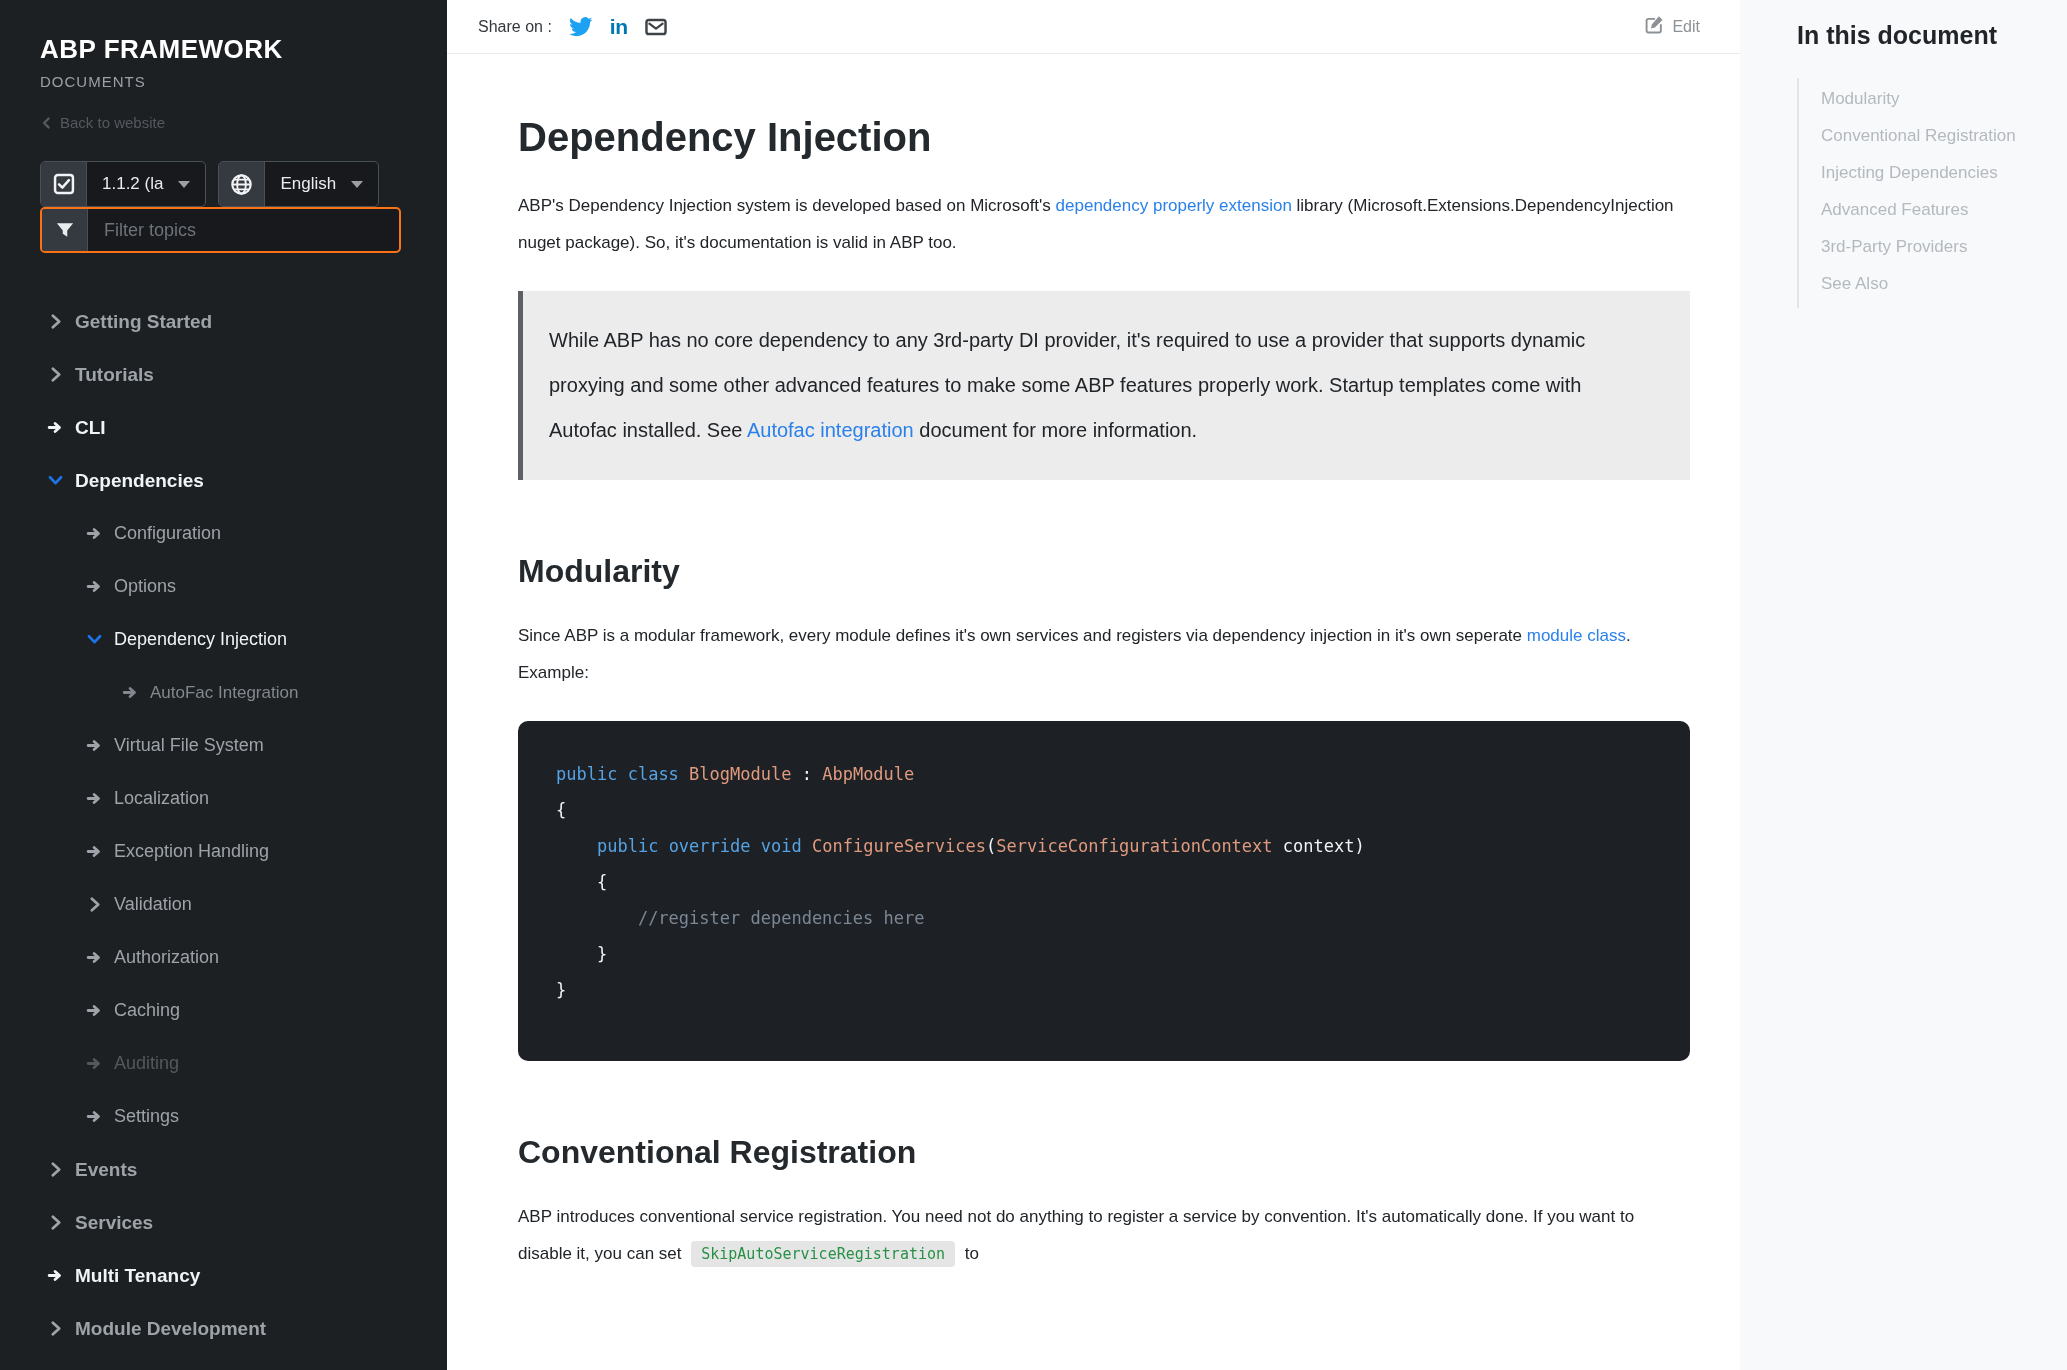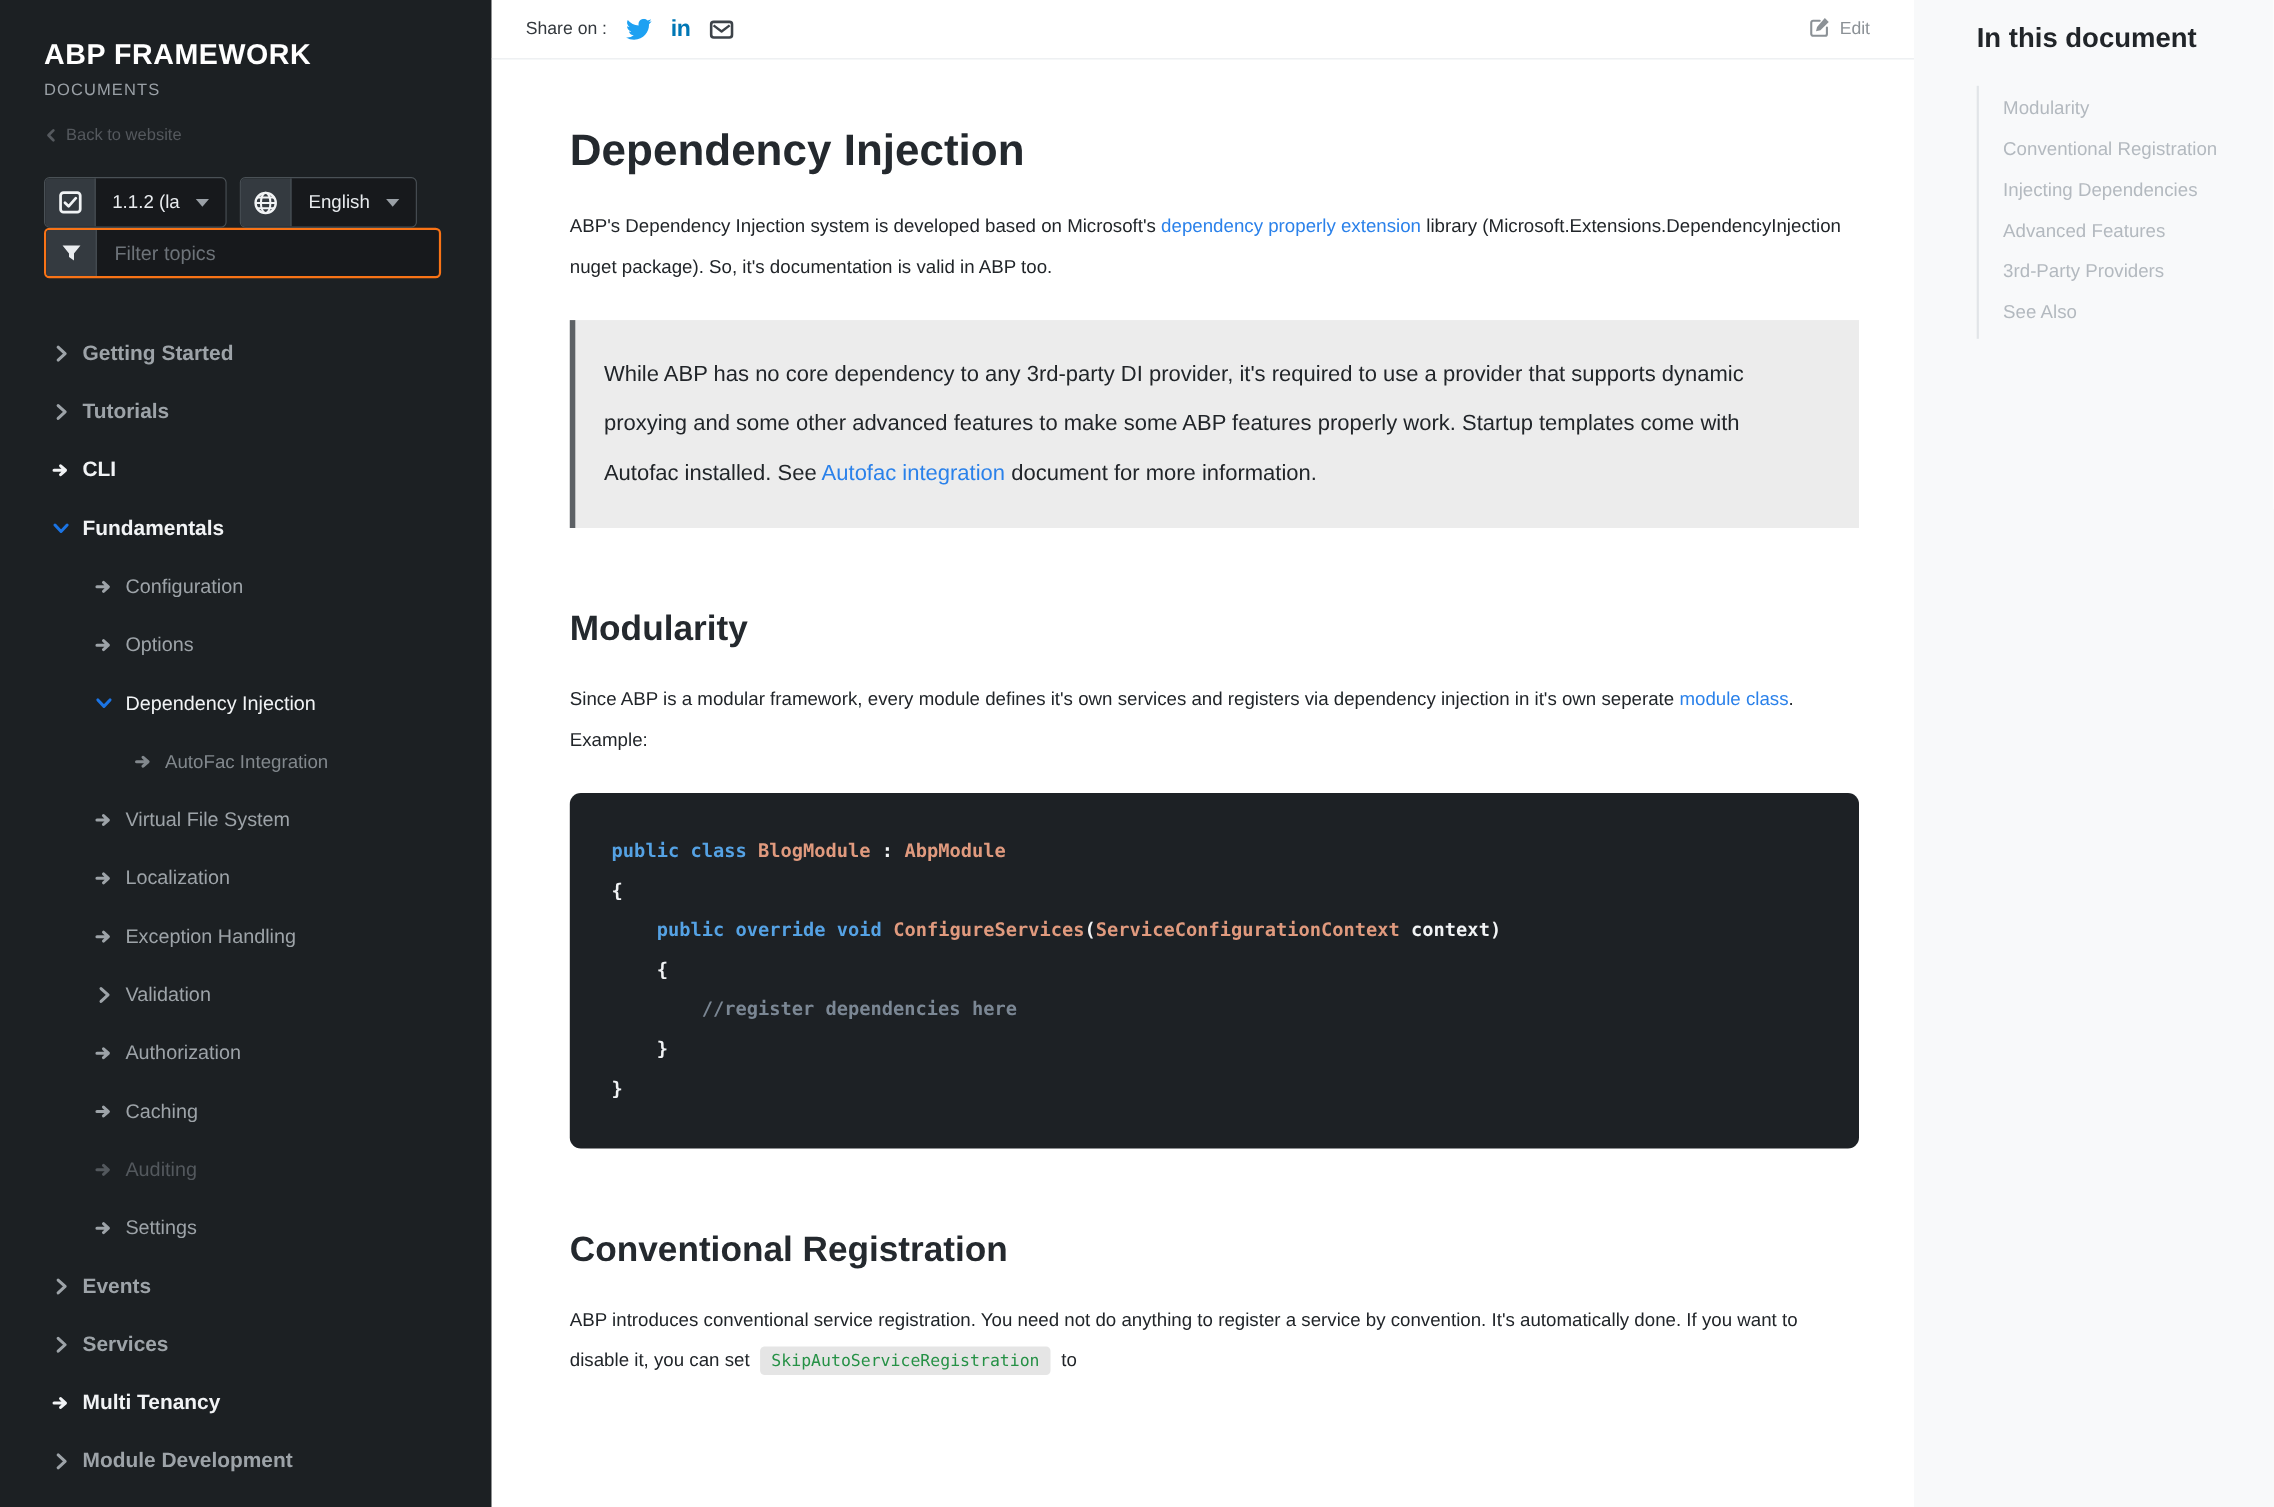--- a/index.html
+++ b/index.html
@@ -80,23 +80,23 @@
 
   .callout {
     margin-top:30px; background:#ececec; border-left:5px solid #5d6165;
     padding:27px 40px 27px 26px; font-size:20px; line-height:45px; color:#212529;
   }
 
   h2.sec { margin:73px 0 0; font-size:32px; font-weight:600; color:#24292e; }
 
   pre.code {
     margin:30px 0 0; background:#1d2125; border-radius:10px;
-    padding:35px 20px 36px 38px;
+    padding:35px 20px 53px 38px;
     font-family:"DejaVu Sans Mono", monospace; font-size:17px; line-height:36px;
-    white-space:pre; overflow:hidden;font-weight:bold;
+    white-space:pre; overflow:hidden;
   }
   .tok-kw { color:#55a2e4; }
   .tok-ty { color:#e09a7e; }
   .tok-pl { color:#f1f3f5; }
   .tok-cm { color:#7b8794; }
 
   code.chip {
     font-family:"DejaVu Sans Mono", monospace; font-size:15px;
     color:#269146; background:#e5e5e5; border-radius:4px; padding:4px 10px; margin:0 5px;
     white-space:nowrap;
@@ -185,21 +185,21 @@
           </svg>
         </span>
         <span>CLI</span>
       </li>
       <li class="l1 tone-white">
         <span class="nav-ic">
           <svg width="17" height="17" viewBox="0 0 16 16">
             <path d="M2.8 5 L8 10.5 L13.2 5" fill="none" stroke="#1b74e4" stroke-width="2.6" stroke-linecap="round" stroke-linejoin="round"></path>
           </svg>
         </span>
-        <span>Fundamentals</span>
+        <span>Dependencies</span>
       </li>
       <li class="l2 tone-gray">
         <span class="nav-ic">
           <svg width="17" height="17" viewBox="0 0 16 16">
             <path d="M2 8 H11.2 M7.6 4.2 L11.8 8 L7.6 11.8" fill="none" stroke="currentColor" stroke-width="2.6" stroke-linecap="round" stroke-linejoin="round"></path>
           </svg>
         </span>
         <span>Configuration</span>
       </li>
       <li class="l2 tone-gray">

